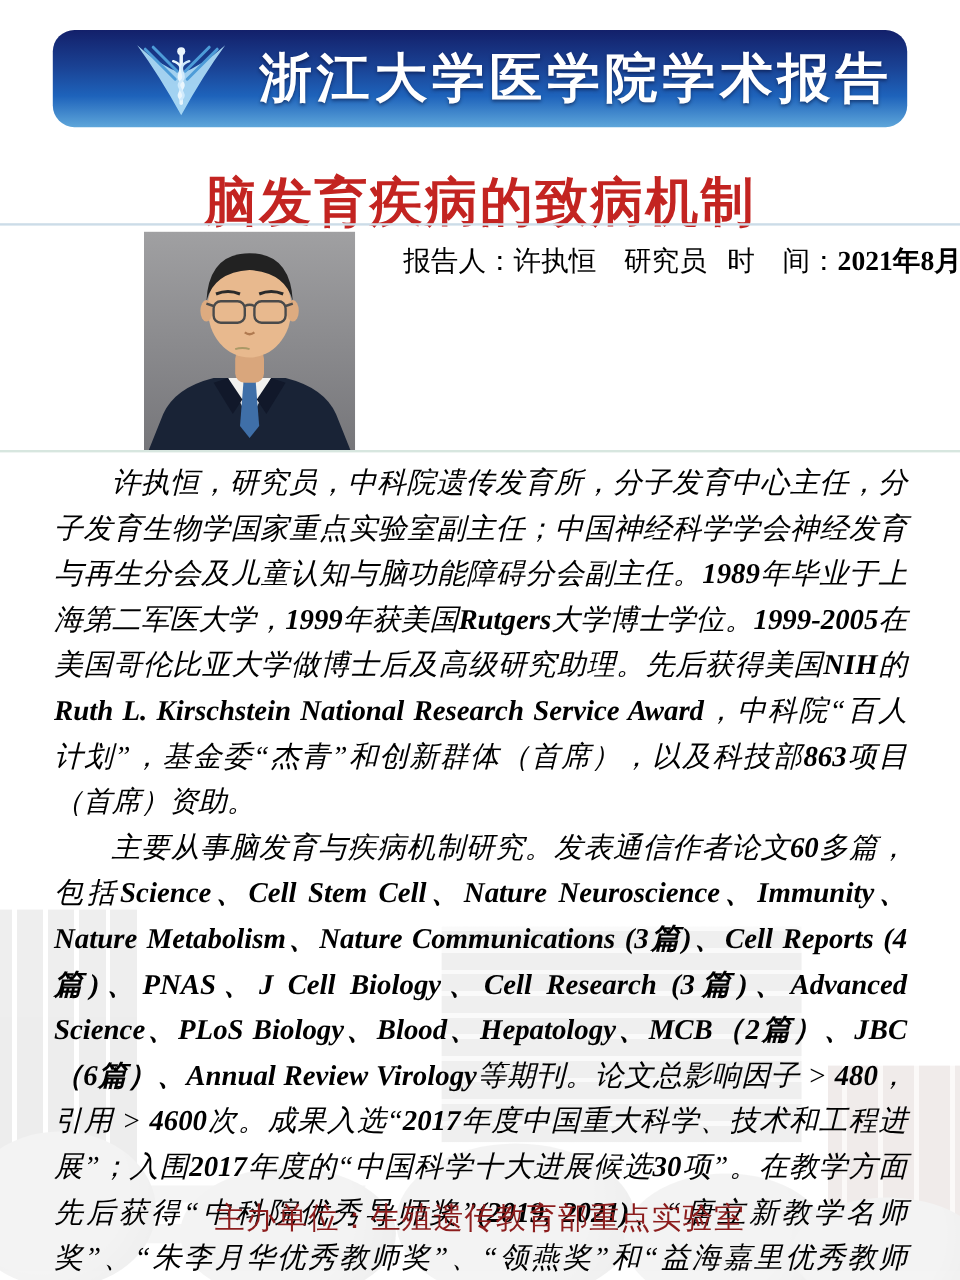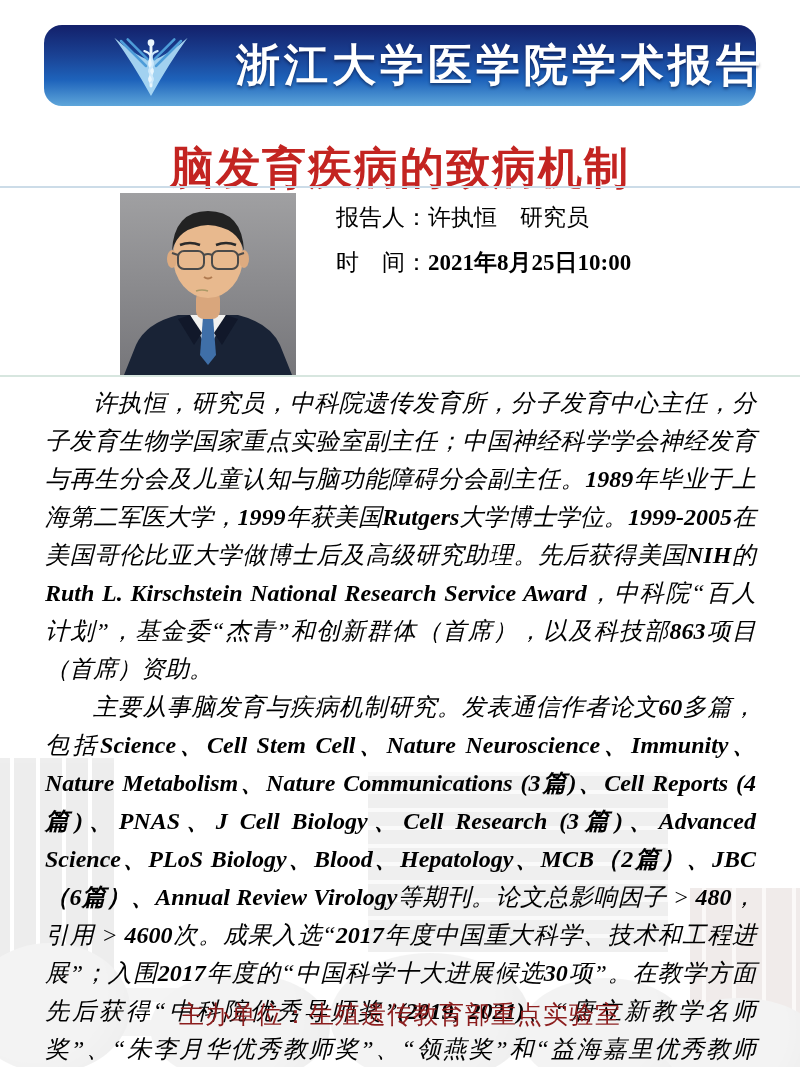--- a/index.html
+++ b/index.html
@@ -21,42 +21,42 @@
 
   
   .banner {
     position:absolute; left:44px; top:25px; width:712px; height:81px;
     border-radius:18px;
     background:linear-gradient(180deg,#13206a 0%,#1a4294 38%,#1e63bb 68%,#5ea6da 100%);
     display:flex; align-items:center;
   }
   .banner-logo { position:absolute; left:64px; top:6px; width:86px; height:70px; }
   .banner-title {
-    position:absolute; left:180px; width:540px; text-align:right;
+    position:absolute; left:166px; width:540px; text-align:center;
     font-family:Liberation Sans, sans-serif;
     font-weight:900; font-size:44px; color:#ffffff; letter-spacing:4px;
     text-shadow:0 2px 3px rgba(0,0,30,.45);
     white-space:nowrap;
   }
 
   
   .lecture-title {
     position:absolute; left:0; top:139px; width:800px; text-align:center;
     font-size:44px; font-weight:bold; color:#c32421; letter-spacing:2px;
   }
 
   .divider { position:absolute; left:0; width:800px; height:2px; }
   .divider.d1 { top:186px; background:#ccdce8; }
   .divider.d2 { top:375px; background:#d7e6df; }
 
   
   .photo-frame { position:absolute; left:120px; top:193px; width:176px; height:182px; }
   .photo-frame svg { display:block; width:100%; height:100%; }
 
-  .info-list { position:absolute; left:336px; top:204px; width:430px; display:flex; flex-direction:column; gap:17px; }
+  .info-list { position:absolute; left:336px; top:204px; width:430px; display:flex; flex-direction:row; gap:17px; }
   .info-row { font-size:23px; line-height:28px; white-space:nowrap; }
   .info-row .bold { font-weight:bold; font-family:"Liberation Serif","DejaVu Serif",serif; }
 
   
   .bio { position:absolute; left:45px; top:384px; width:711px;font-style:italic; }
   .bio p {
     font-size:24px; line-height:38px; text-align:justify; text-indent:2em;
     word-break:break-word;
   }
   .bio .bold { font-weight:bold; }

